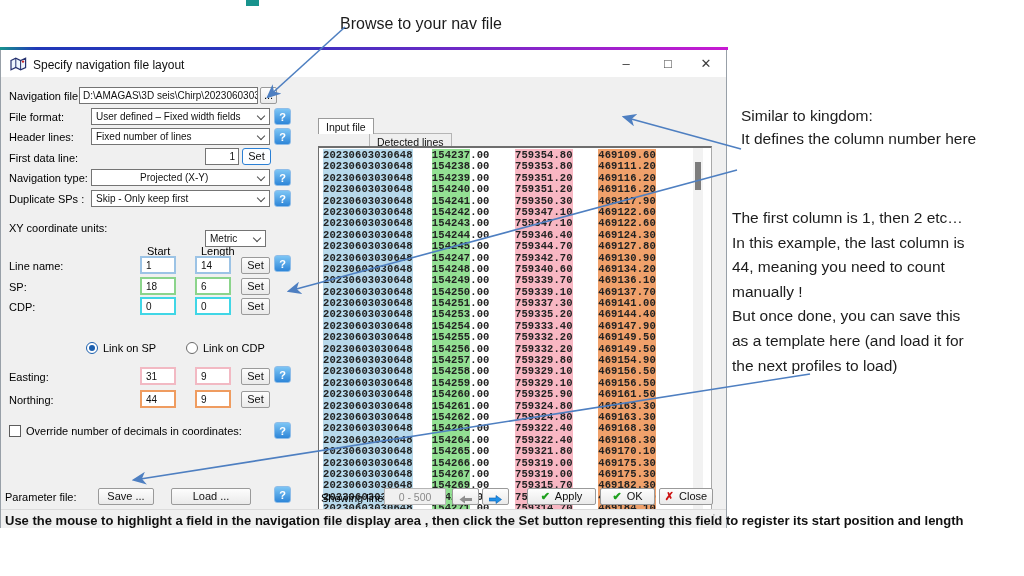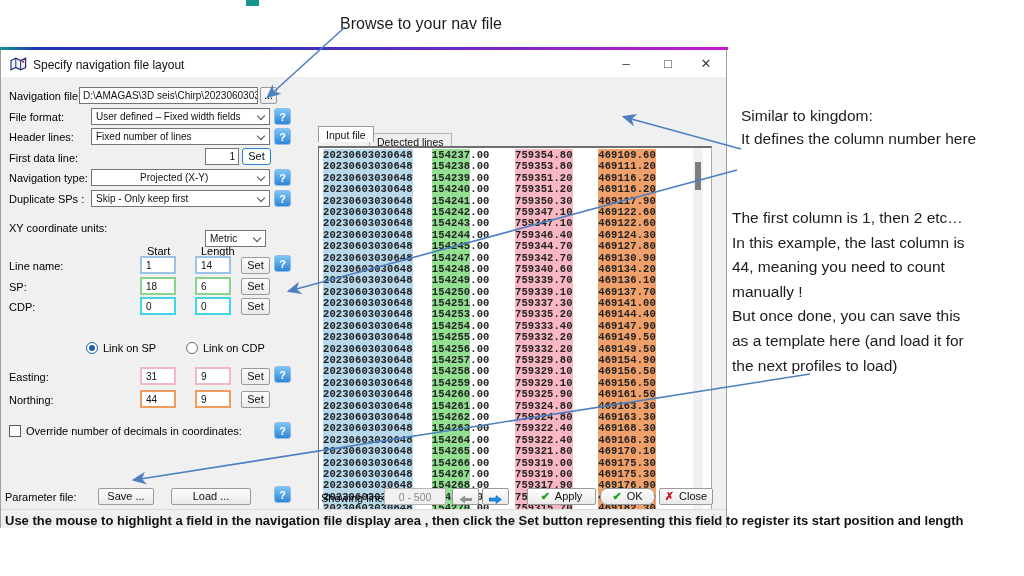--- a/index.html
+++ b/index.html
@@ -49,21 +49,21 @@
   .ci.p { border-color:#f2b9c3; } .ci.o { border-color:#ef9c60; }
 
   .radio { position:absolute; width:12px; height:12px; border:1px solid #1b5fae; border-radius:50%;
            background:#fff; }
   .radio.sel::after { content:""; position:absolute; left:2px; top:2px; width:6px; height:6px;
            border-radius:50%; background:#1b5fae; }
   .radio.unsel { border-color:#6a6a6a; }
   .checkbox { position:absolute; width:12px; height:12px; border:1px solid #5c5c5c; background:#fff; }
 
   
-  .tab { position:absolute; top:78px; height:16px; font-size:10.5px; color:#111; padding:2px 7px 0 7px; }
+  .tab { position:absolute; top:70px; height:16px; font-size:10.5px; color:#111; padding:2px 7px 0 7px; }
   .tab.active { background:#fff; border:1px solid #9a9a9a; border-bottom:none; z-index:5; }
   .tab.inactive { background:#efefef; border:1px solid #b5b5b5; border-bottom:none; top:85px; height:14px; }
   .datapanel { position:absolute; left:317px; top:98px; width:394px; height:379px; background:#fff;
                border:1px solid #a9a9a9; border-top:2px solid #6e6e6e; border-left:1px solid #6e6e6e;
                overflow:hidden; }
   .rows { position:absolute; left:4px; top:2px; font-family:"Liberation Mono", monospace;
           font-size:10.5px; font-weight:bold; color:#222; letter-spacing:0.1px; }
   .drow { white-space:pre; height:11.4px; line-height:11.4px; }
   .hl-line { background:var(--hl_line); }
   .hl-sp { background:var(--hl_sp); }
@@ -216,21 +216,20 @@
           <div class="drow"><span class="hl-line">20230603030648</span><span>   </span><span class="hl-sp">154258</span><span>.00    </span><span class="hl-east">759329.10</span><span>    </span><span class="hl-north">469156.50</span></div>
           <div class="drow"><span class="hl-line">20230603030648</span><span>   </span><span class="hl-sp">154259</span><span>.00    </span><span class="hl-east">759329.10</span><span>    </span><span class="hl-north">469156.50</span></div>
           <div class="drow"><span class="hl-line">20230603030648</span><span>   </span><span class="hl-sp">154260</span><span>.00    </span><span class="hl-east">759325.90</span><span>    </span><span class="hl-north">469161.50</span></div>
           <div class="drow"><span class="hl-line">20230603030648</span><span>   </span><span class="hl-sp">154261</span><span>.00    </span><span class="hl-east">759324.80</span><span>    </span><span class="hl-north">469163.30</span></div>
           <div class="drow"><span class="hl-line">20230603030648</span><span>   </span><span class="hl-sp">154262</span><span>.00    </span><span class="hl-east">759324.80</span><span>    </span><span class="hl-north">469163.30</span></div>
           <div class="drow"><span class="hl-line">20230603030648</span><span>   </span><span class="hl-sp">154263</span><span>.00    </span><span class="hl-east">759322.40</span><span>    </span><span class="hl-north">469168.30</span></div>
           <div class="drow"><span class="hl-line">20230603030648</span><span>   </span><span class="hl-sp">154264</span><span>.00    </span><span class="hl-east">759322.40</span><span>    </span><span class="hl-north">469168.30</span></div>
           <div class="drow"><span class="hl-line">20230603030648</span><span>   </span><span class="hl-sp">154265</span><span>.00    </span><span class="hl-east">759321.80</span><span>    </span><span class="hl-north">469170.10</span></div>
           <div class="drow"><span class="hl-line">20230603030648</span><span>   </span><span class="hl-sp">154266</span><span>.00    </span><span class="hl-east">759319.00</span><span>    </span><span class="hl-north">469175.30</span></div>
           <div class="drow"><span class="hl-line">20230603030648</span><span>   </span><span class="hl-sp">154267</span><span>.00    </span><span class="hl-east">759319.00</span><span>    </span><span class="hl-north">469175.30</span></div>
-          <div class="drow"><span class="hl-line">20230603030648</span><span>   </span><span class="hl-sp">154268</span><span>.00    </span><span class="hl-east">759317.90</span><span>    </span><span class="hl-north">469176.90</span></div>
           <div class="drow"><span class="hl-line">20230603030648</span><span>   </span><span class="hl-sp">154269</span><span>.00    </span><span class="hl-east">759315.70</span><span>    </span><span class="hl-north">469182.30</span></div>
           <div class="drow"><span class="hl-line">20230603030648</span><span>   </span><span class="hl-sp">154270</span><span>.00    </span><span class="hl-east">759315.70</span><span>    </span><span class="hl-north">469182.30</span></div>
           <div class="drow"><span class="hl-line">20230603030648</span><span>   </span><span class="hl-sp">154271</span><span>.00    </span><span class="hl-east">759314.70</span><span>    </span><span class="hl-north">469184.10</span></div>
         </div>
       <div class="vscroll">
         <div class="vthumb"></div>
       </div>
     </div>
 
     <div class="lbl" style="left:320px; top:444px;">Showing lines:</div>
@@ -239,21 +238,21 @@
       <svg class="navarrow" width="13" height="9" viewBox="0 0 13 9">
           <path d="M13 3 H6 V0.5 L0.5 4.5 L6 8.5 V6 H13 Z" fill="#8f8f8f"></path>
         </svg>
     </div>
     <div class="btn" style="left:481px; top:440px; width:27px; height:17px; padding-top:3px;">
       <svg class="navarrow" width="13" height="9" viewBox="0 0 13 9">
           <path d="M0 3 H7 V0.5 L12.5 4.5 L7 8.5 V6 H0 Z" fill="#1e8fe8" stroke="#0c5fb0" stroke-width="0.6"></path>
         </svg>
     </div>
     <div class="btn" style="left:526px; top:440px; width:69px; height:17px; line-height:15px;"><span class="mark ok">✔</span><span>Apply</span></div>
-    <div class="btn" style="left:599px; top:440px; width:55px; height:17px; line-height:15px;border-radius:7px;"><span class="mark ok">✔</span><span>OK</span></div>
+    <div class="btn" style="left:599px; top:440px; width:55px; height:17px; line-height:15px;"><span class="mark ok">✔</span><span>OK</span></div>
     <div class="btn" style="left:658px; top:440px; width:54px; height:17px; line-height:15px;"><span class="mark no">✗</span><span>Close</span></div>
 
     <div class="statusbar">
       <div class="status-text">Use the mouse to highlight a field in the navigation file display area , then click the Set button representing this field to register its start position and length</div>
       <div class="grip">⋱</div>
     </div>
   </div>
 
   <svg class="overlay" width="1024" height="576" viewBox="0 0 1024 576">
     <defs>

